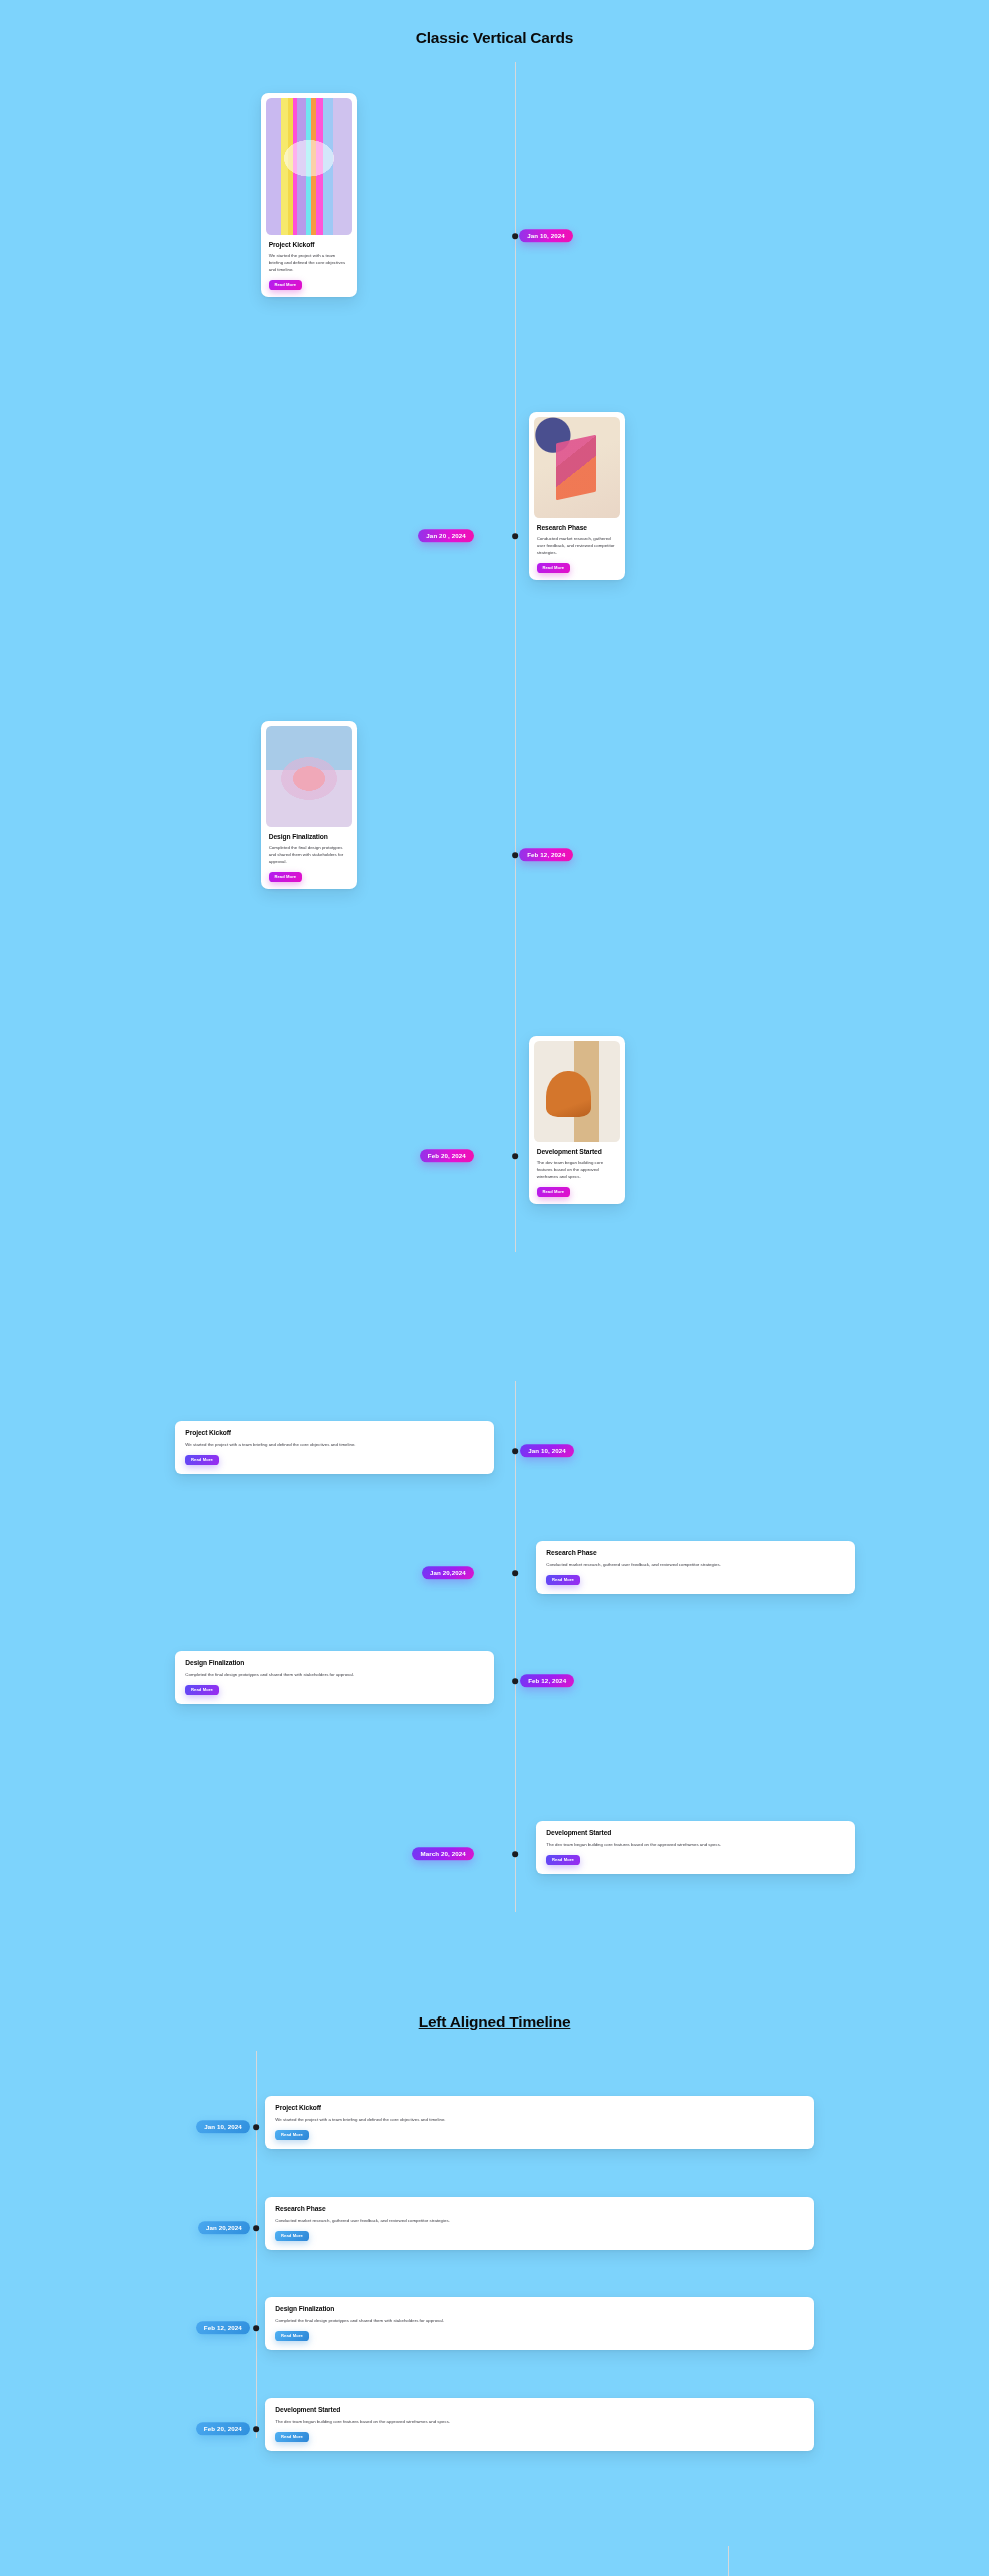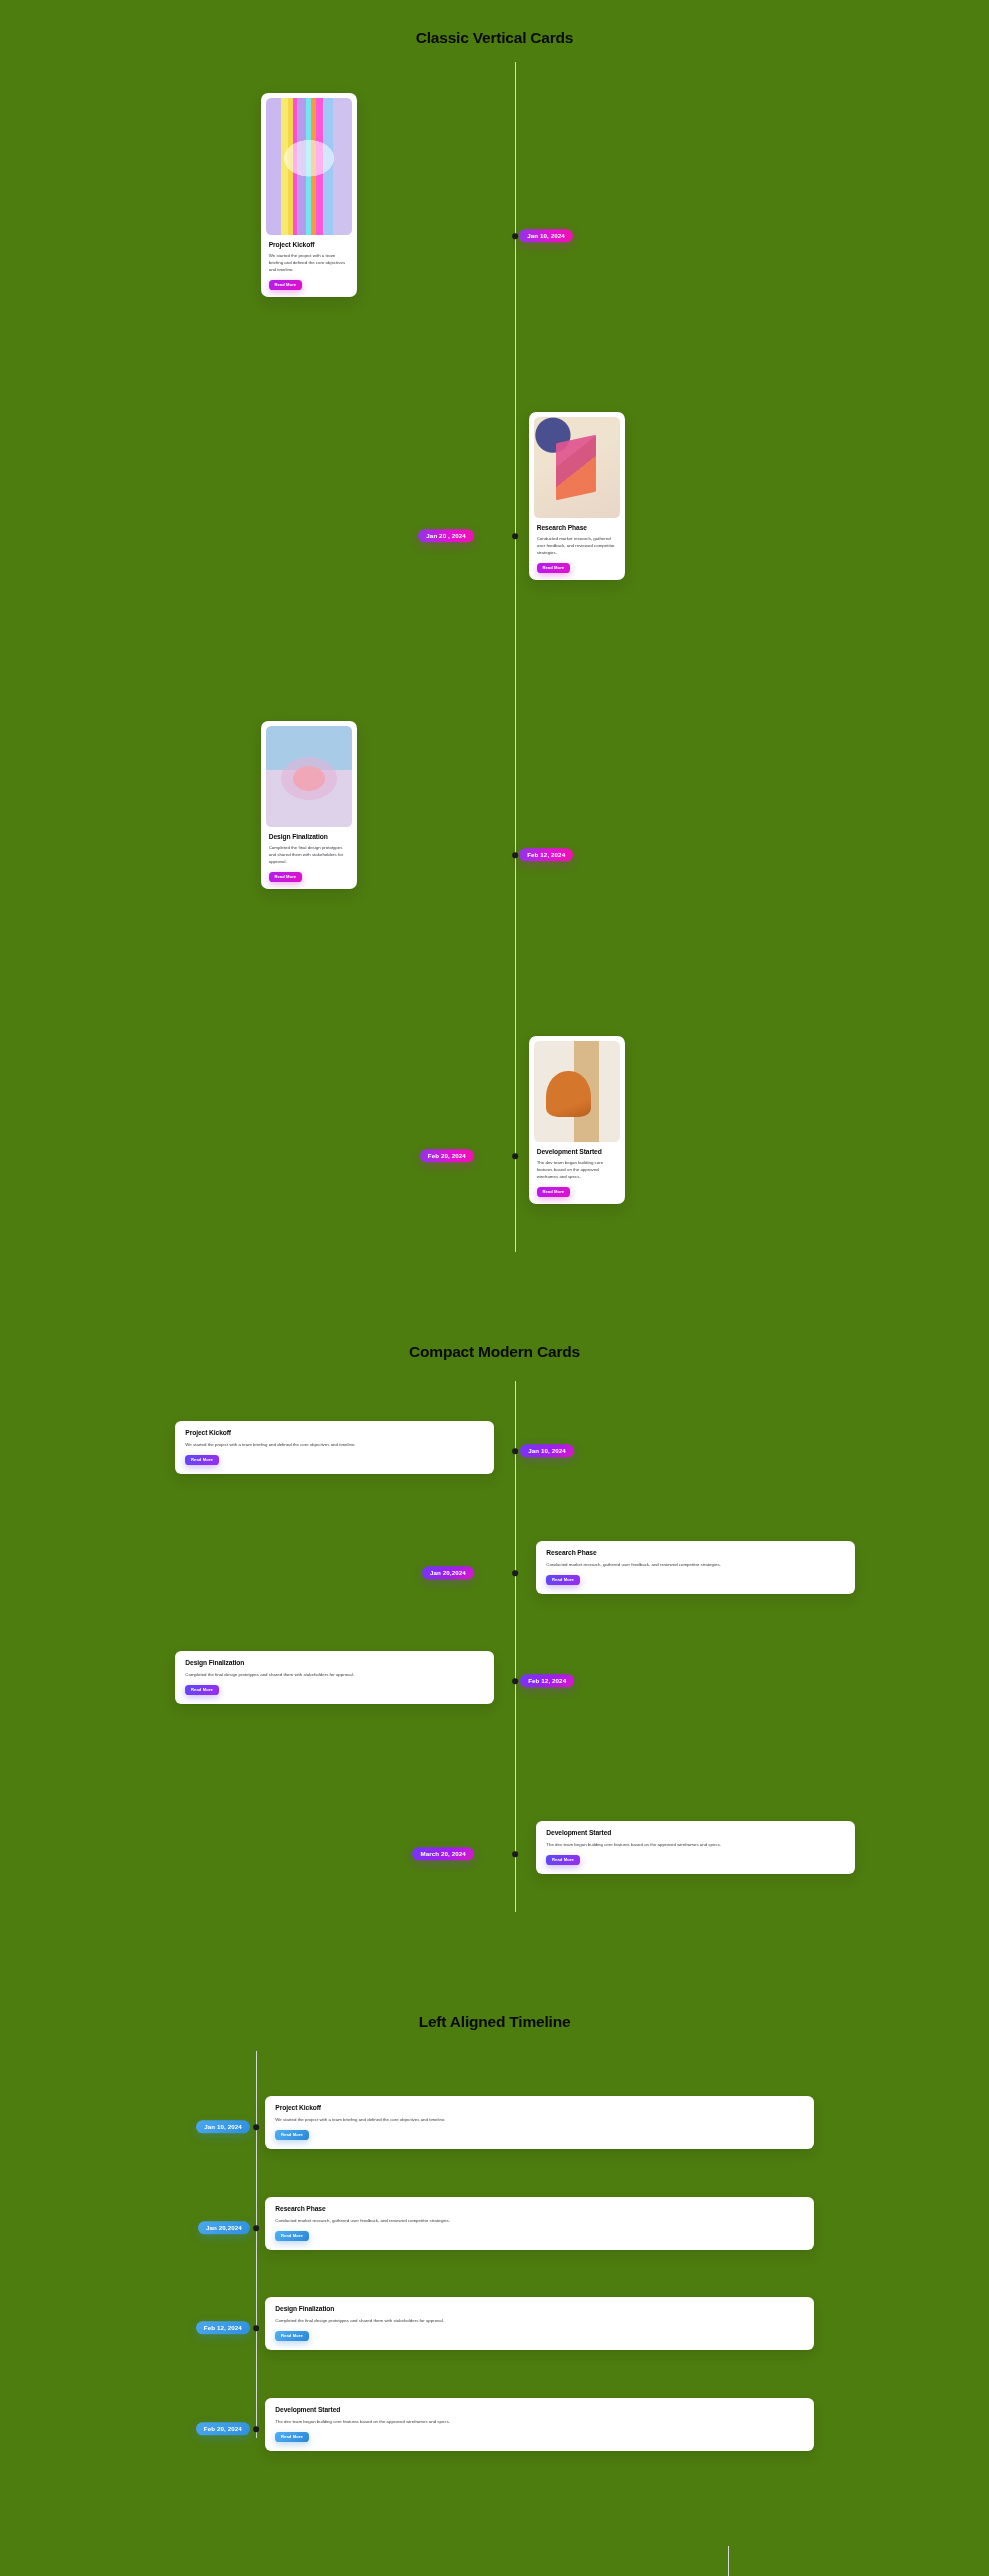--- a/index.html
+++ b/index.html
@@ -5,21 +5,21 @@
   * { margin:0; padding:0; box-sizing:border-box; }
   html,body { width:989px; }
   body {
     font-family:"Liberation Sans", sans-serif;
     background:#ffffff;
     color:#111111;
     -webkit-font-smoothing:antialiased;
   }
 
   
-  .section { position:relative; width:989px; background:#4d7c0f; }
+  .section { position:relative; width:989px; background:#7dd3fc; }
   .section-title {
     text-align:center;
     font-size:15.5px;
     font-weight:700;
     letter-spacing:-0.2px;
     color:#0a0a0a;
     padding-top:29px;
   }
 
   
@@ -187,21 +187,20 @@
     <div class="thumbwrap img-dev" style="height:101px;"></div>
     <div class="vtitle">Development Started</div>
     <div class="vdesc">The dev team began building core features based on the approved wireframes and specs.</div>
     <div style="margin:5.7px 0 0 3.1px;"><button class="btn btn-magenta">Read More</button></div>
   </div>
   <div class="dot" style="left:515px; top:1156px;"></div>
   <div class="pill pill-grad-a" style="right:515px; top:1156px;">Feb 20, 2024</div>
 </div>
 
 <div class="section" style="height:670px;">
-  <div class="section-title">Compact Modern Cards</div>
 
   <div class="spine" style="left:515px; top:67px; bottom:72px;"></div>
 
   <div class="wcard" style="left:175px; top:107px; width:319px;">
     <div class="wtitle">Project Kickoff</div>
     <div class="wdesc">We started the project with a team briefing and defined the core objectives and timeline.</div>
     <div class="wbtn"><button class="btn btn-violet">Read More</button></div>
   </div>
   <div class="dot" style="left:515px; top:137px;"></div>
   <div class="pill pill-grad-b" style="left:520px; top:137px;">Jan 10, 2024</div>
@@ -224,21 +223,21 @@
 
   <div class="wcard" style="left:536px; top:507px; width:319px;">
     <div class="wtitle">Development Started</div>
     <div class="wdesc">The dev team began building core features based on the approved wireframes and specs.</div>
     <div class="wbtn"><button class="btn btn-violet">Read More</button></div>
   </div>
   <div class="dot" style="left:515px; top:540px;"></div>
   <div class="pill pill-grad-b" style="right:515px; top:540px;">March 20, 2024</div>
 </div>
 
-<div class="section" style="height:495px;">
+<div class="section" style="height:495px;text-decoration:underline;">
   <div class="section-title">Left Aligned Timeline</div>
 
   <div class="spine" style="left:256px; top:67px; bottom:41px;"></div>
 
   <div class="wcard" style="left:265px; top:112px; width:549px;">
     <div class="wtitle">Project Kickoff</div>
     <div class="wdesc">We started the project with a team briefing and defined the core objectives and timeline.</div>
     <div class="wbtn"><button class="btn btn-blue">Read More</button></div>
   </div>
   <div class="dot" style="left:256px; top:143px;"></div>

